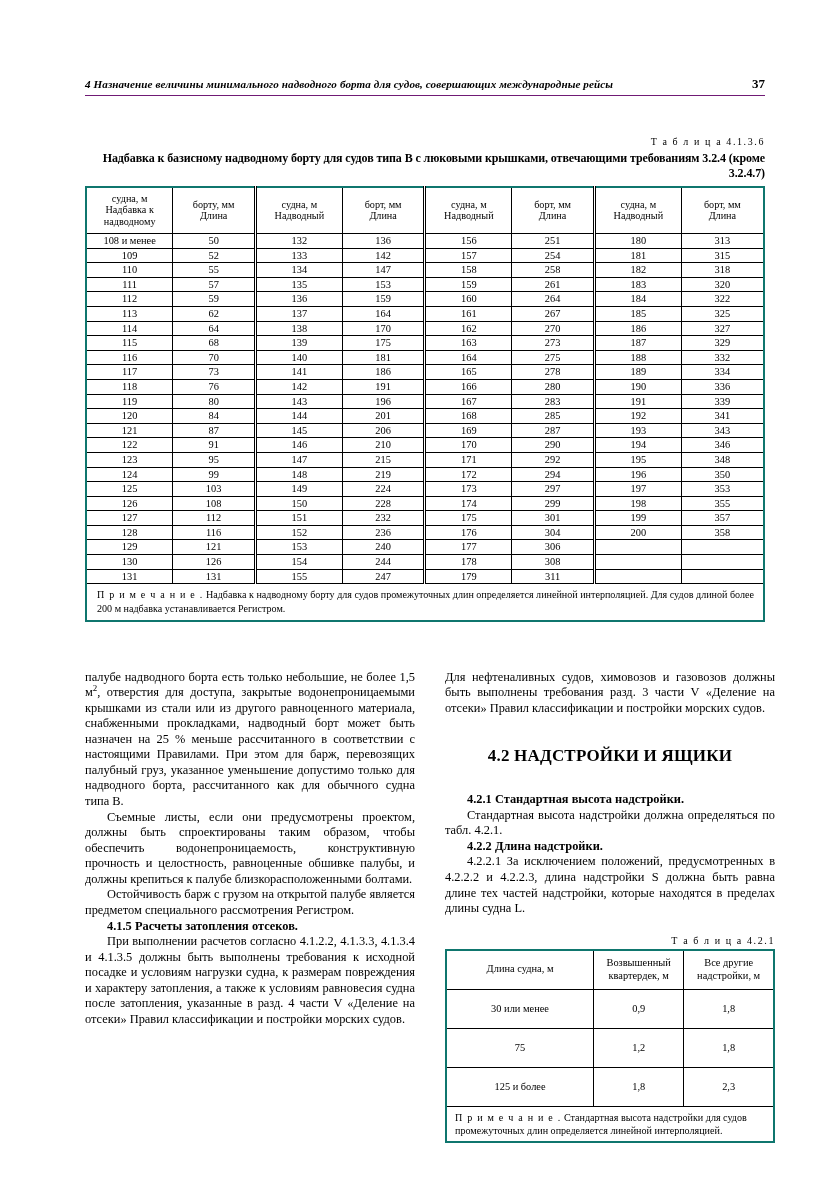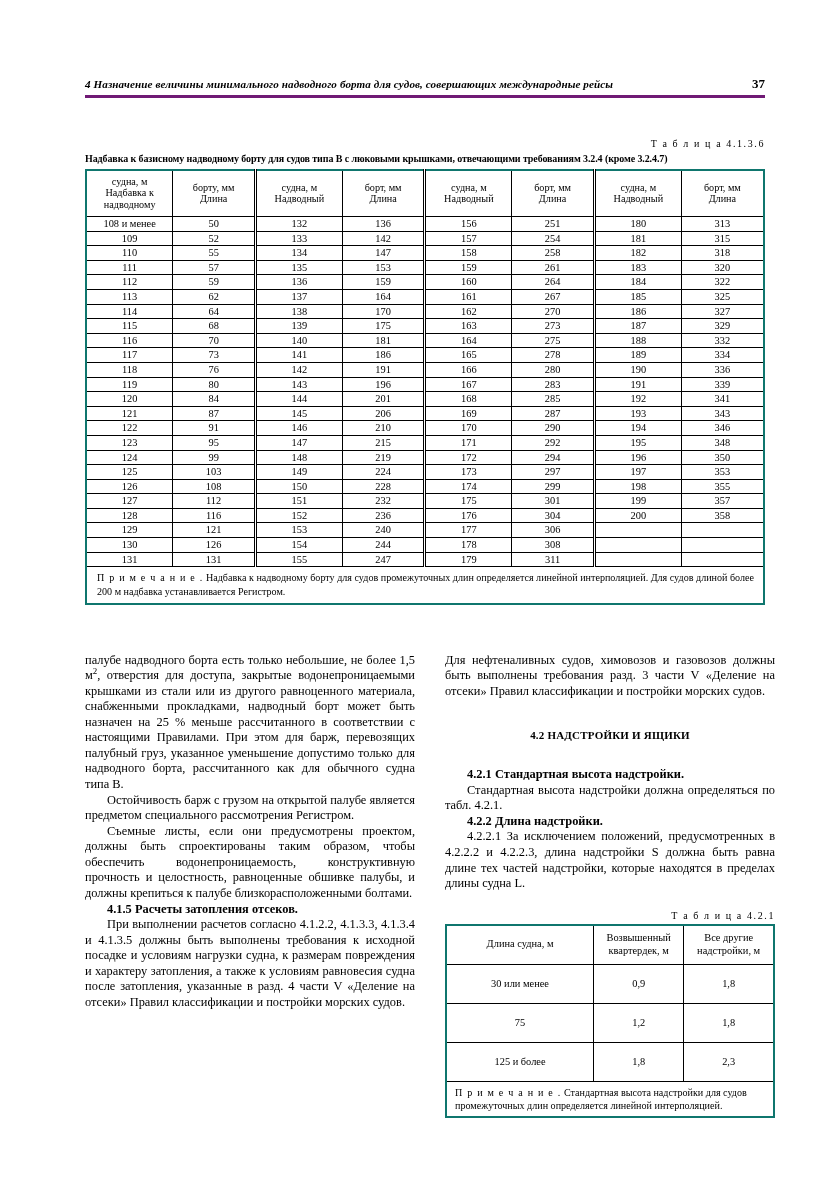--- a/index.html
+++ b/index.html
@@ -22,21 +22,21 @@
     height: 1188px;
     box-sizing: border-box;
     padding: 76px 75px 40px 85px;
   }
 
   
   .runhead {
     display: flex;
     align-items: baseline;
     justify-content: space-between;
-    border-bottom: 3px solid #701a75;
+    border-bottom: 1px solid #701a75;
     padding-bottom: 3px;
     margin-bottom: 40px;
   }
   .runhead-title {
     font-style: italic;
     font-weight: bold;
     font-size: 11.1px;
     letter-spacing: 0.1px;
     white-space: nowrap;
   }
@@ -47,23 +47,23 @@
   }
 
   
   .tbl-number {
     text-align: right;
     font-size: 10px;
     letter-spacing: 1.6px;
     margin-bottom: 4px;
   }
   .tbl-title {
-    font-size: 10px;
+    font-size: 12px;
     font-weight: bold;
-    text-align: left;
+    text-align: right;
     margin-bottom: 5px;
     letter-spacing: -0.1px;
   }
 
   
   table.grid {
     border-collapse: collapse;
     width: 100%;
     table-layout: fixed;
   }
@@ -125,21 +125,21 @@
     text-indent: 22px;
     hyphens: manual;
   }
   .col p.noindent { text-indent: 0; }
   .col p b { font-weight: bold; }
   sup { font-size: 0.72em; vertical-align: super; line-height: 0; }
 
   .section-head {
     text-align: center;
     font-weight: bold;
-    font-size: 11px;
+    font-size: 17px;
     margin: 30px 0 26px 0;
     letter-spacing: 0.2px;
   }
 
   
   .tbl421-number {
     text-align: right;
     font-size: 10px;
     letter-spacing: 1.6px;
     margin: 18px 0 3px 0;
@@ -475,22 +475,22 @@
           <span>Надбавка к надводному борту для судов промежуточных длин определяется линейной интерполяцией. Для судов длиной более 200 м надбавка устанавливается Регистром.</span>
         </td>
       </tr>
     </tfoot>
   </table>
 
   <div class="body-cols">
 
     <div class="col">
       <p class="noindent"><span id="lp1">палубе надводного борта есть только небольшие, не более 1,5 м<sup>2</sup>, отверстия для доступа, закрытые водонепроницаемыми крышками из стали или из другого равноценного материала, снабженными прокладками, надводный борт может быть назначен на 25 % меньше рассчитанного в соответствии с настоящими Правилами. При этом для барж, перевозящих палубный груз, указанное уменьшение допустимо только для надводного борта, рассчитанного как для обычного судна типа B.</span></p>
+      <p>Съемные листы, если они предусмотрены проектом, должны быть спроектированы таким образом, чтобы обеспечить водонепроницаемость, конструктивную прочность и целостность, равноценные обшивке палубы, и должны крепиться к палубе близкорасположенными болтами.</p>
       <p>Остойчивость барж с грузом на открытой палубе является предметом специального рассмотрения Регистром.</p>
-      <p>Съемные листы, если они предусмотрены проектом, должны быть спроектированы таким образом, чтобы обеспечить водонепроницаемость, конструктивную прочность и целостность, равноценные обшивке палубы, и должны крепиться к палубе близкорасположенными болтами.</p>
       <p><b>4.1.5 Расчеты затопления отсеков.</b></p>
       <p>При выполнении расчетов согласно 4.1.2.2, 4.1.3.3, 4.1.3.4 и 4.1.3.5 должны быть выполнены требования к исходной посадке и условиям нагрузки судна, к размерам повреждения и характеру затопления, а также к условиям равновесия судна после затопления, указанные в разд. 4 части V «Деление на отсеки» Правил классификации и постройки морских судов.</p>
     </div>
 
     <div class="col">
       <p class="noindent">Для нефтеналивных судов, химовозов и газовозов должны быть выполнены требования разд. 3 части V «Деление на отсеки» Правил классификации и постройки морских судов.</p>
 
       <div class="section-head">4.2 НАДСТРОЙКИ И ЯЩИКИ</div>
 
       <p><b>4.2.1 Стандартная высота надстройки.</b></p>

